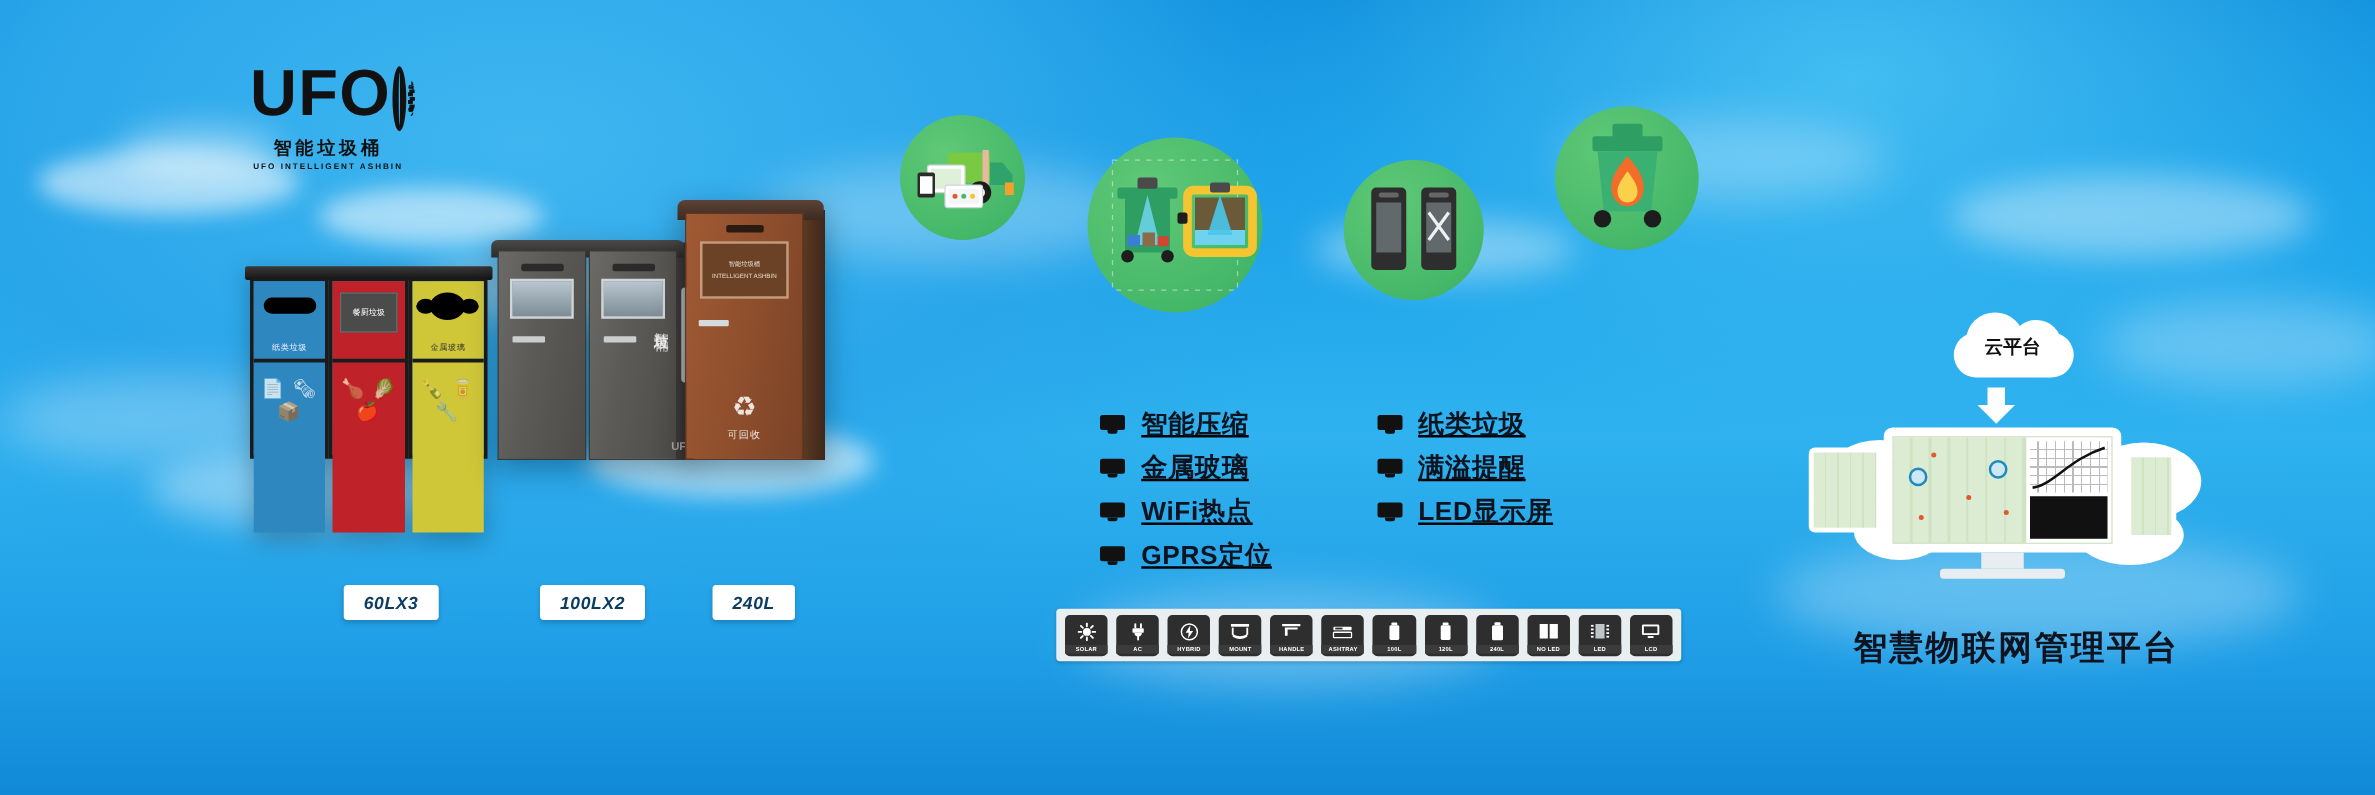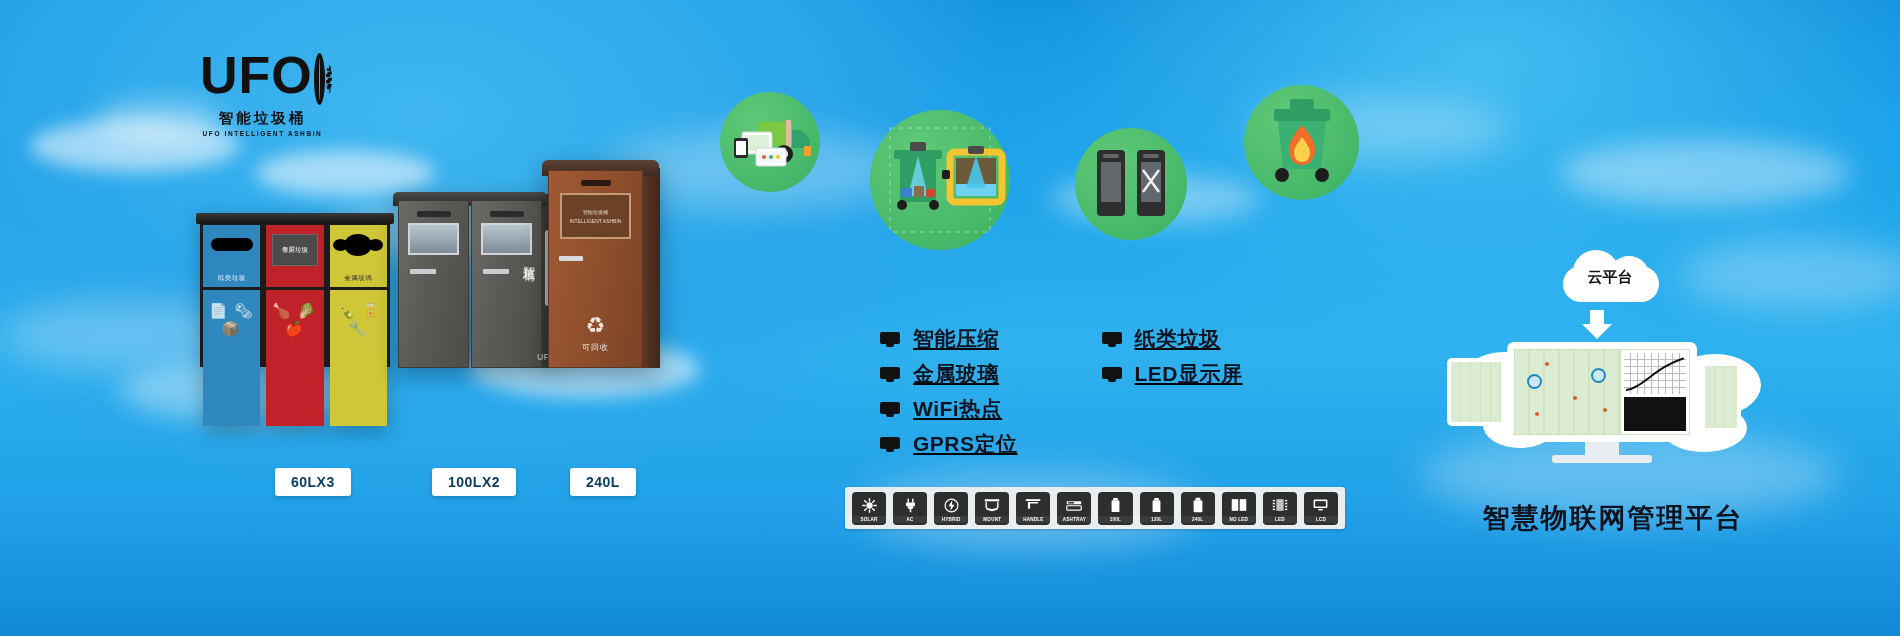--- a/index.html
+++ b/index.html
@@ -108,21 +108,21 @@
   #bin1 .handle{ position:absolute; left:10px; top:85px; width:24px; height:5px;
                  background:#d7dadd; border-radius:1px;}
   #bin1 .recy{ position:absolute; left:0; right:0; bottom:28px; text-align:center;
                color:rgba(255,255,255,.85); font-size:22px;}
   #bin1 .rtxt{ position:absolute; left:0; right:0; bottom:14px; text-align:center;
                color:rgba(255,255,255,.85); font-size:8px; letter-spacing:1px;}
 
   
   .pill{ position:absolute; background:#fff; border-radius:3px; padding:6px 16px;
          font-size:14px; font-weight:700; color:#0b3d63; letter-spacing:.5px;
-         box-shadow:0 2px 4px rgba(0,0,0,.18); }
+         box-shadow:0 2px 4px rgba(0,0,0,.18);font-style:italic; }
 
   
   .gcircle{ position:absolute; border-radius:50%;
             background:radial-gradient(circle at 35% 30%,#5fc977,#46b869 70%,#3cab5f 100%); }
 
   
   #features{ position:absolute; left:880px; top:325px; display:flex; gap:84px; }
   .fcol{ display:flex; flex-direction:column; gap:7px; }
   .frow{ display:flex; align-items:center; gap:13px;text-decoration:underline; }
   .mon{ width:20px; height:15px; position:relative; flex:0 0 auto;}
@@ -386,20 +386,27 @@
             <i></i>
             <b></b>
           </span>
         <span class="ftxt">纸类垃圾</span>
       </div>
       <div class="frow">
         <span class="mon">
             <i></i>
             <b></b>
           </span>
+        <span class="ftxt">满溢提醒</span>
+      </div>
+      <div class="frow">
+        <span class="mon">
+            <i></i>
+            <b></b>
+          </span>
         <span class="ftxt">LED显示屏</span>
       </div>
     </div>
   </div>
 
   <div id="strip">
 
     <div class="badge">
       <span class="gl">
         <svg width="15" height="15" viewBox="0 0 20 20">

